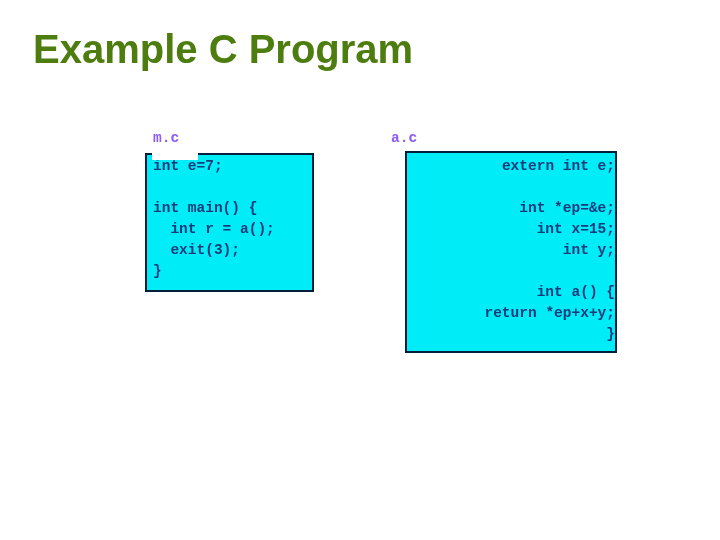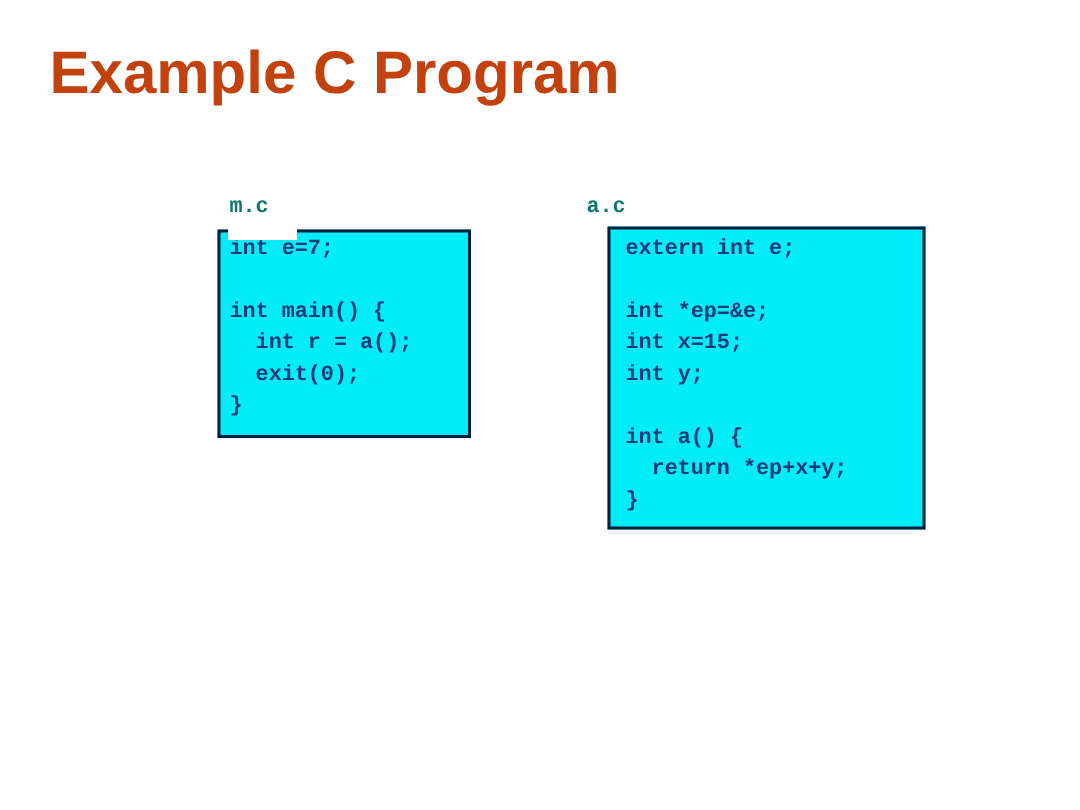--- a/index.html
+++ b/index.html
@@ -17,31 +17,31 @@
   }
   .title {
     position: absolute;
     left: 33px;
     top: 27px;
     margin: 0;
     font-family: "Liberation Sans", sans-serif;
     font-weight: bold;
     font-size: 40px;
     line-height: 44px;
-    color: #c2410c;
+    color: #4d7c0f;
     white-space: nowrap;
   }
   .file-label {
     position: absolute;
     margin: 0;
     font-family: "Liberation Mono", "DejaVu Sans Mono", monospace;
     font-weight: bold;
     font-size: 14.5px;
     line-height: 16px;
-    color: #0f766e;
+    color: #8b5cf6;
     white-space: nowrap;
   }
   .label-mc { left: 153px; top: 130px; }
   .label-ac { left: 391px; top: 130px; }
   .code-box {
     position: absolute;
     background: #00edf8;
     border: 2px solid #001f3d;
     box-sizing: border-box;
   }
@@ -49,20 +49,21 @@
     left: 145px;
     top: 153px;
     width: 169px;
     height: 139px;
   }
   .box-ac {
     left: 405px;
     top: 151px;
     width: 212px;
     height: 202px;
+    text-align: right;
   }
   .code-box pre {
     margin: 0;
     font-family: "Liberation Mono", "DejaVu Sans Mono", monospace;
     font-weight: bold;
     font-size: 14.5px;
     line-height: 21px;
     color: #173a7a;
     white-space: pre;
   }
@@ -85,21 +86,21 @@
 
   <h1 class="title">Example C Program</h1>
 
   <div class="file-label label-mc">m.c</div>
 
   <div class="code-box box-mc">
     <pre>int e=7;
 
 int main() {
   int r = a();
-  exit(0);
+  exit(3);
 }</pre>
   </div>
 
   <div class="label-notch"></div>
 
   <div class="file-label label-ac">a.c</div>
 
   <div class="code-box box-ac">
     <pre>extern int e;
 

